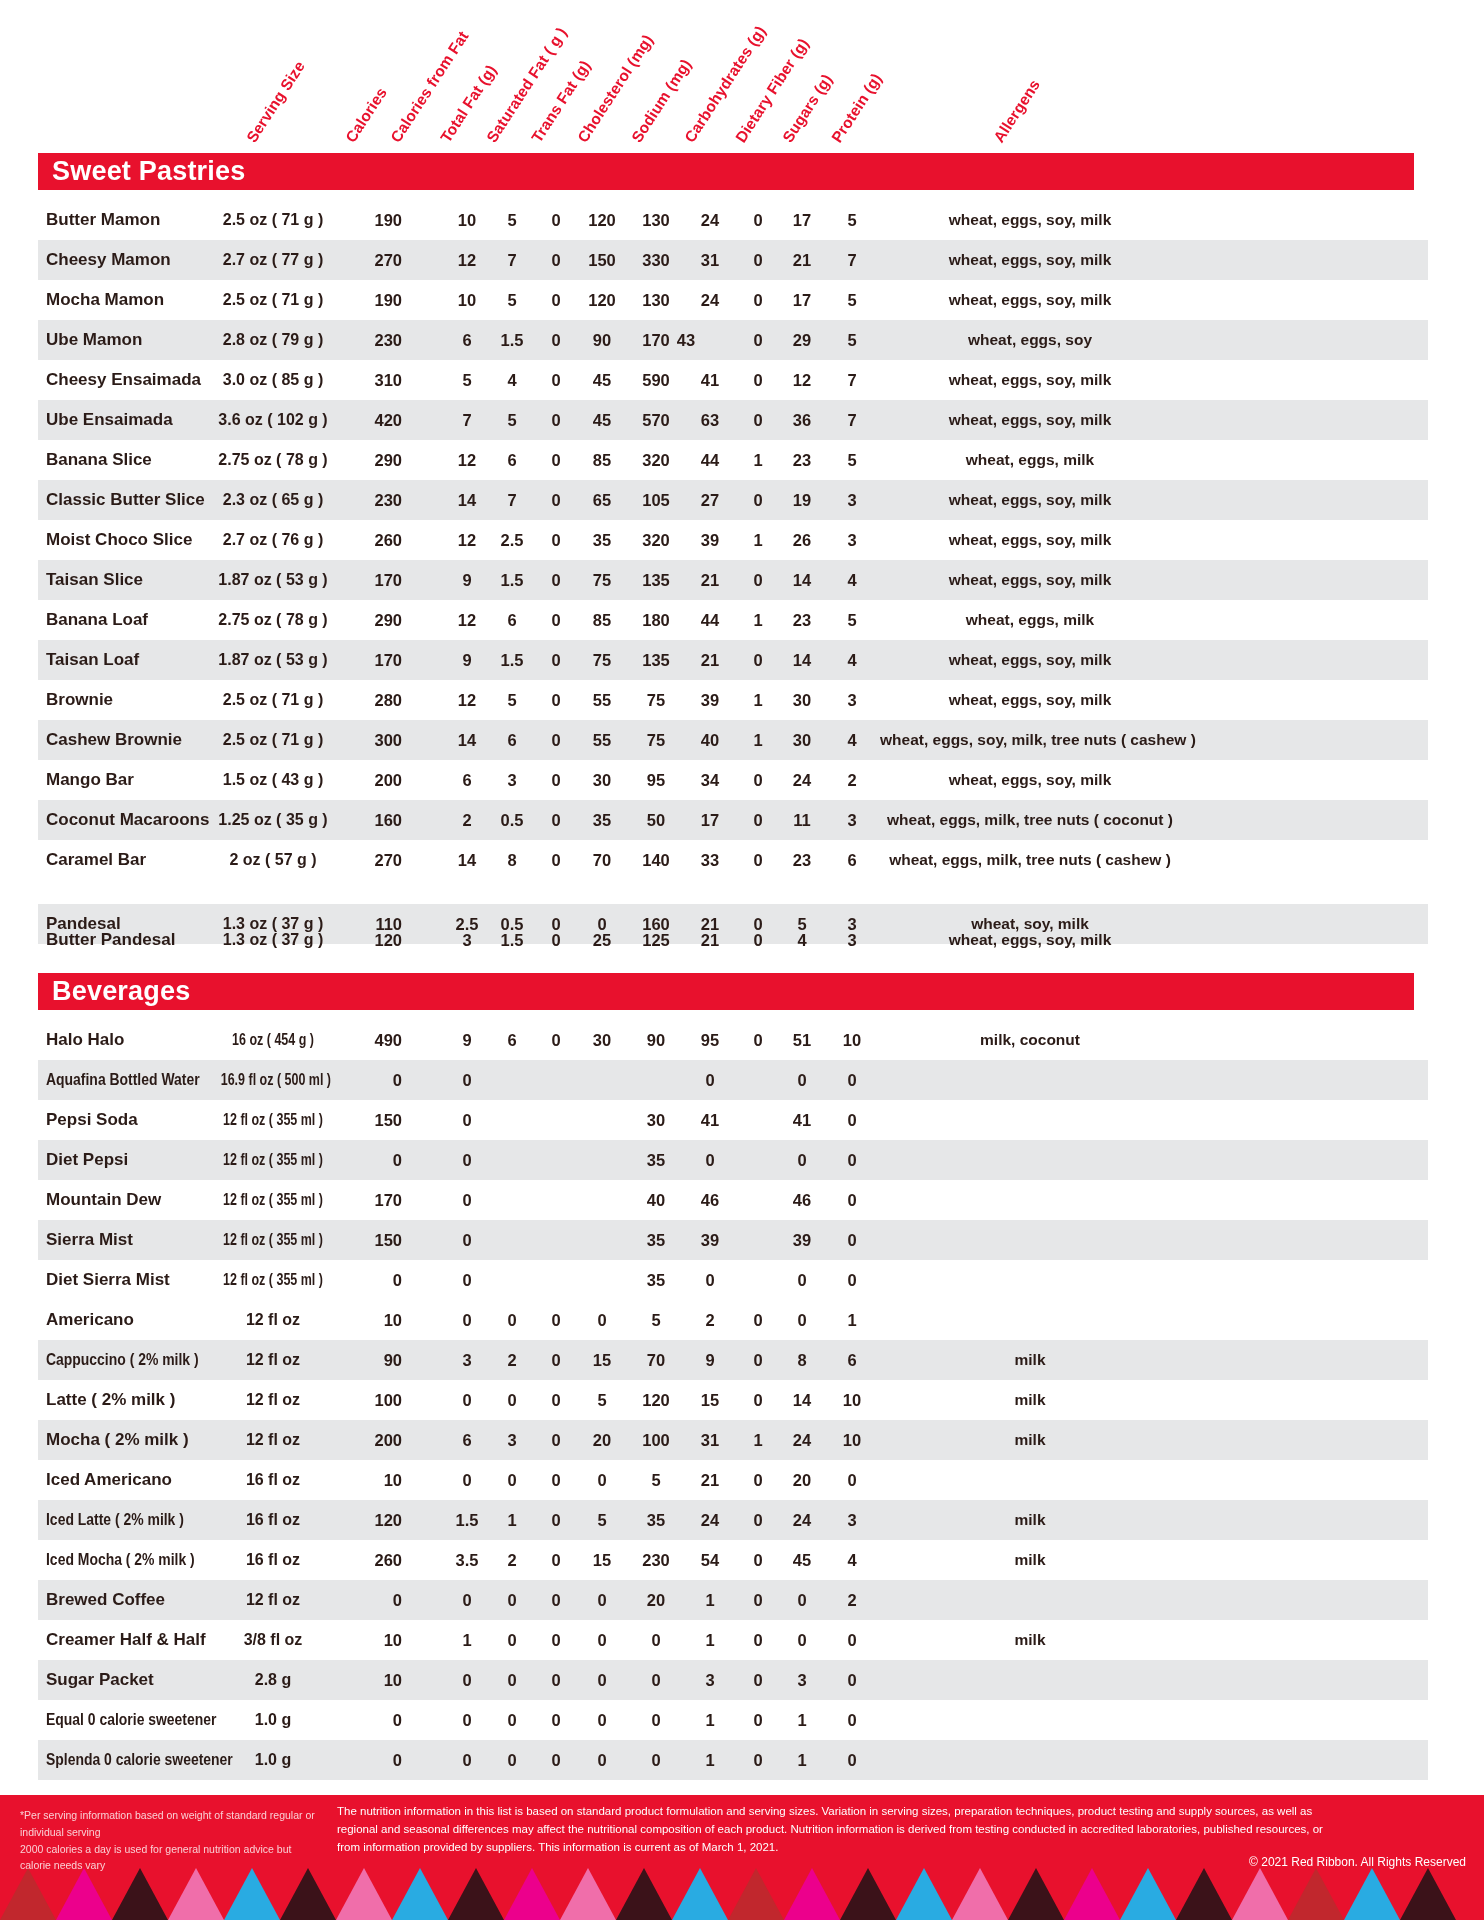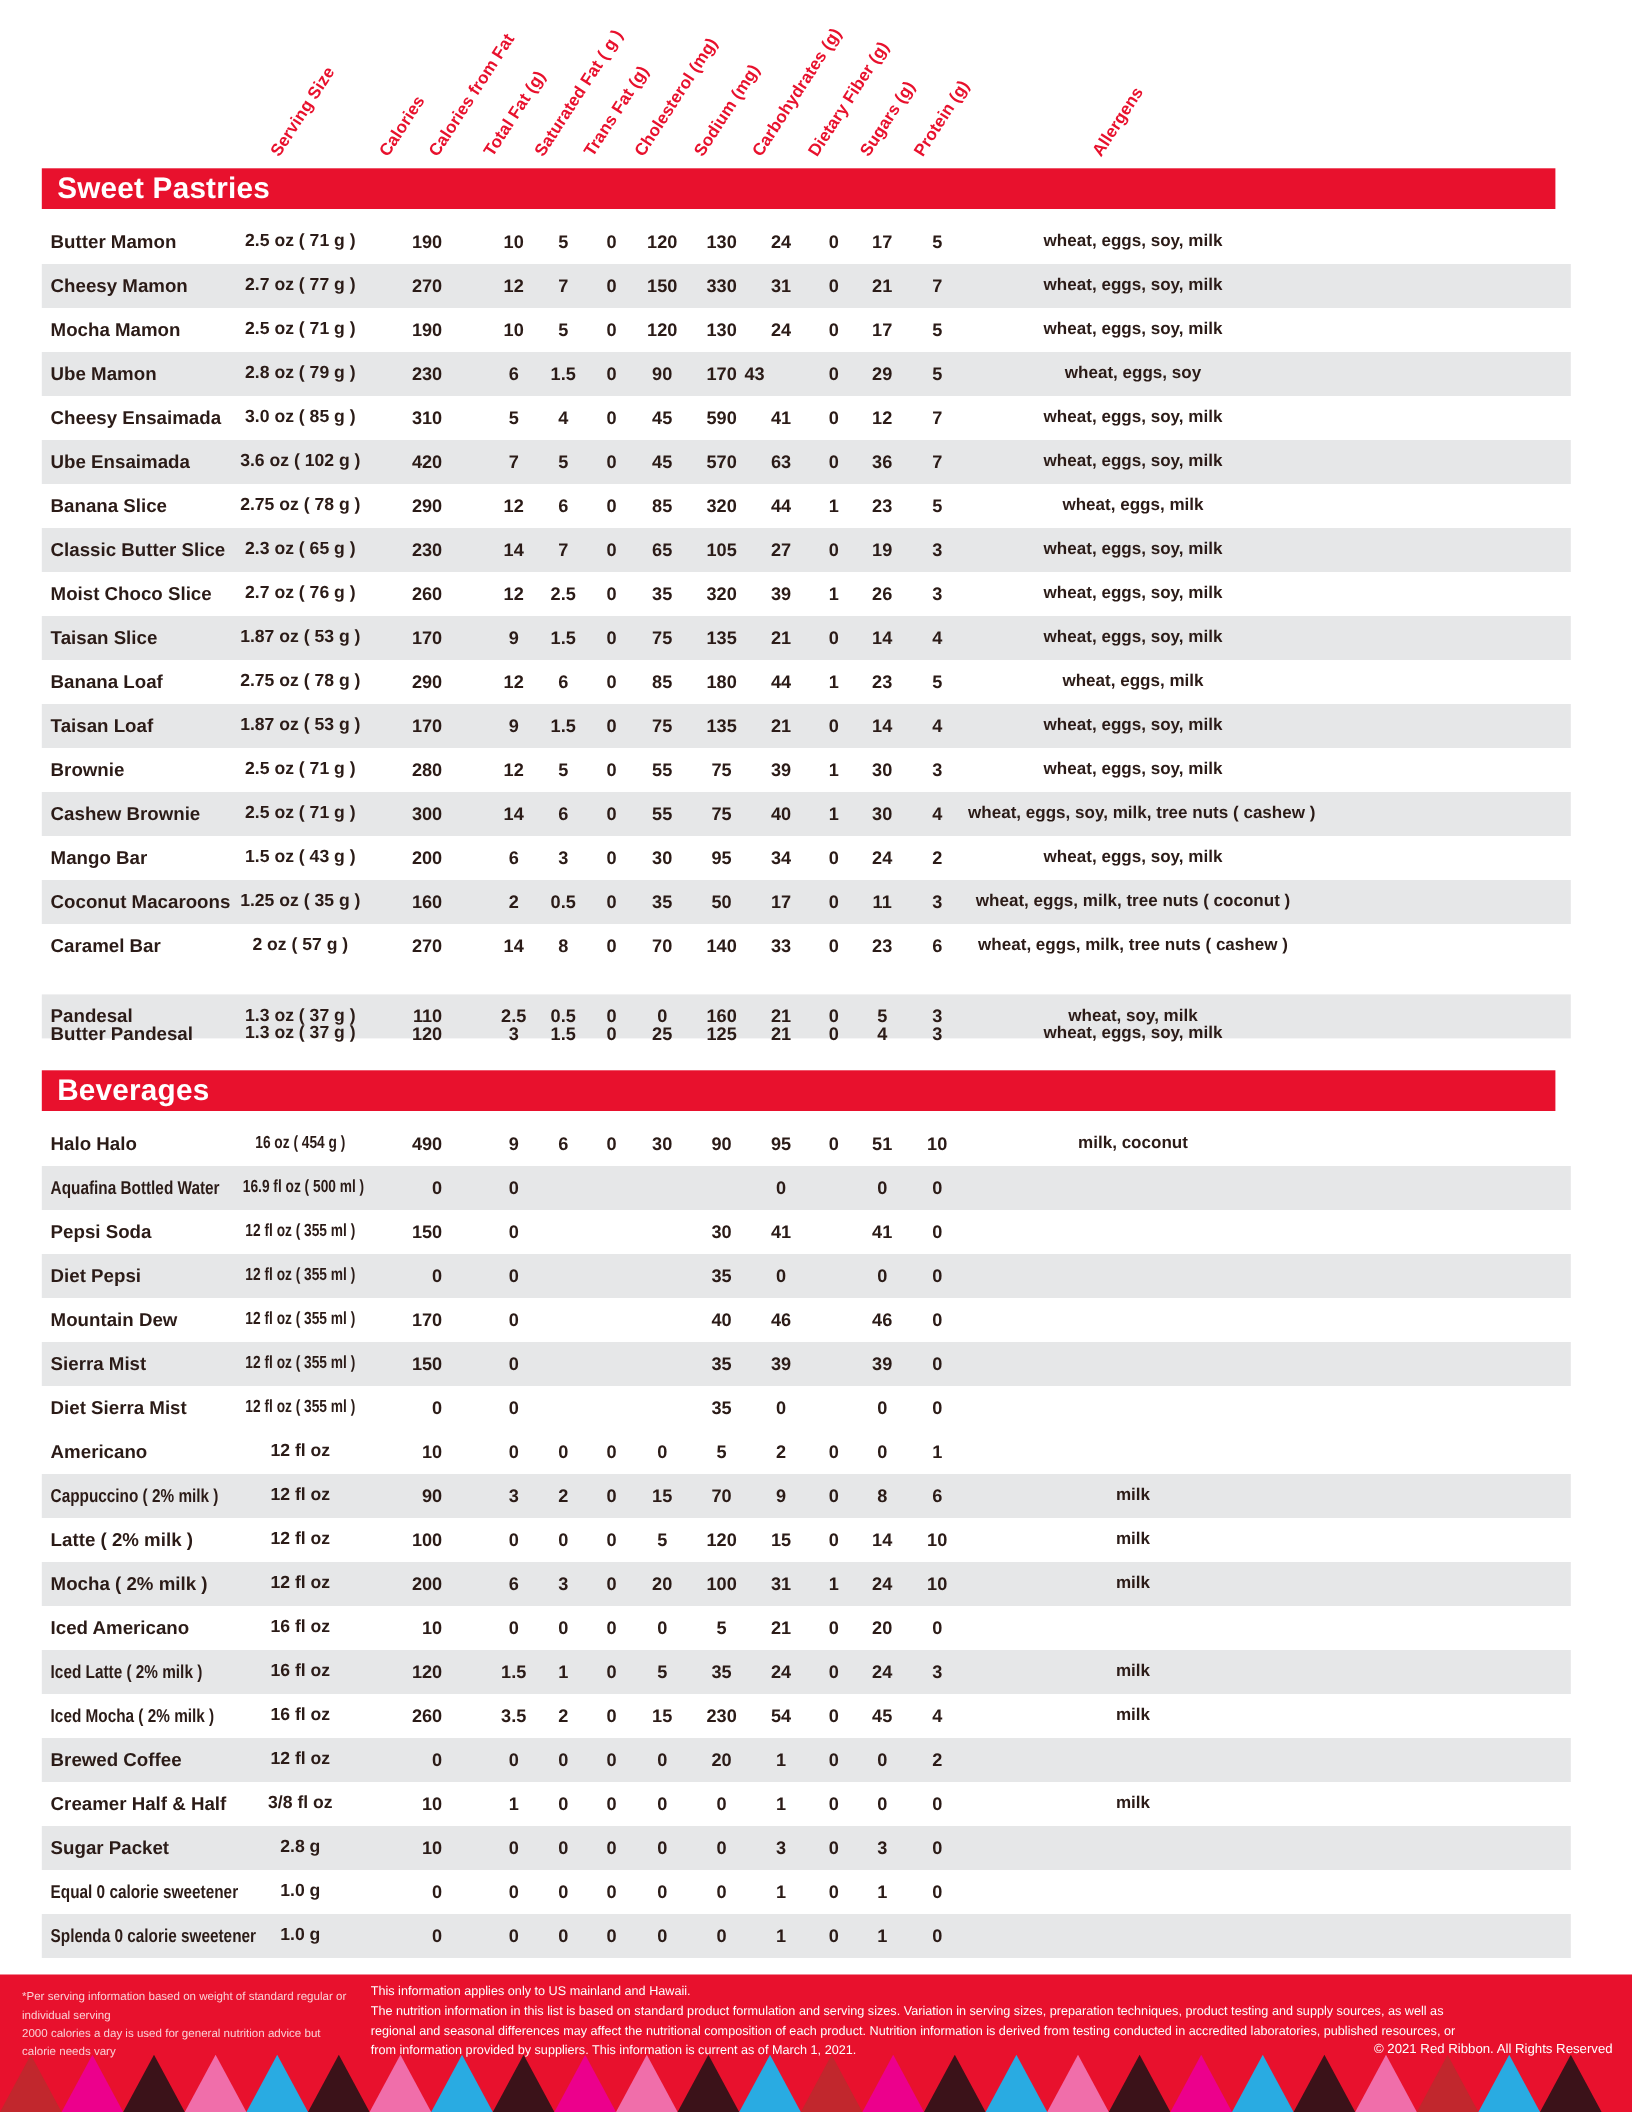--- a/index.html
+++ b/index.html
@@ -685,21 +685,20 @@
         <div class="cell allerg"></div>
       </div>
     </div>
 
   <div class="footer">
     <div class="f-left">
       <div>*Per serving information based on weight of standard regular or individual serving</div>
       <div>2000 calories a day is used for general nutrition advice but calorie needs vary</div>
     </div>
     <div class="f-note">
-      <div>This information applies only to US mainland and Hawaii.</div>
       <div>The nutrition information in this list is based on standard product formulation and serving sizes. Variation in serving sizes, preparation techniques, product testing and supply sources, as well as regional and seasonal differences may affect the nutritional composition of each product. Nutrition information is derived from testing conducted in accredited laboratories, published resources, or from information provided by suppliers. This information is current as of March 1, 2021.</div>
     </div>
     <div class="f-copy">© 2021 Red Ribbon. All Rights Reserved</div>
     <div class="tri-row" id="tris">
         <div class="tri" style="border-bottom: 52px solid rgb(193, 39, 45);"></div>
         <div class="tri" style="border-bottom: 52px solid rgb(236, 0, 140);"></div>
         <div class="tri" style="border-bottom: 52px solid rgb(59, 18, 25);"></div>
         <div class="tri" style="border-bottom: 52px solid rgb(240, 110, 170);"></div>
         <div class="tri" style="border-bottom: 52px solid rgb(41, 171, 226);"></div>
         <div class="tri" style="border-bottom: 52px solid rgb(59, 18, 25);"></div>

